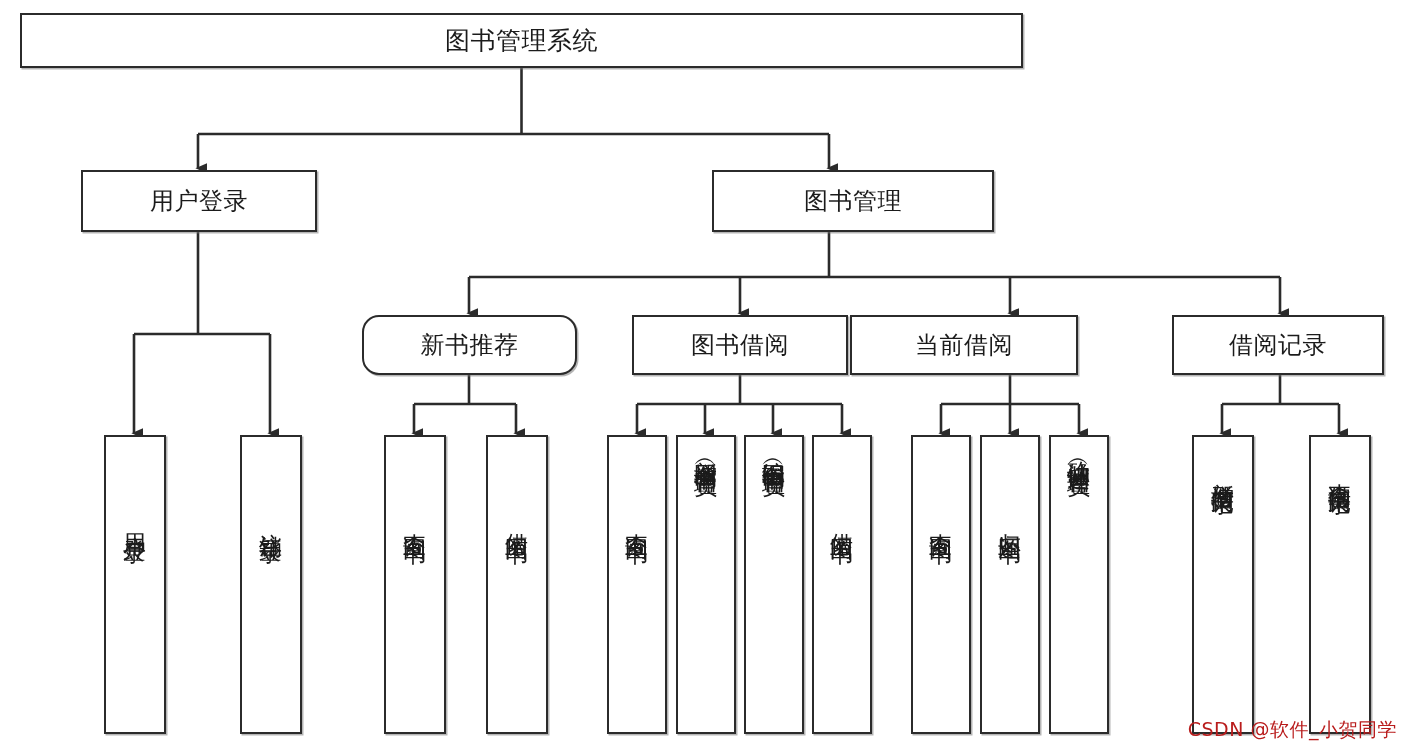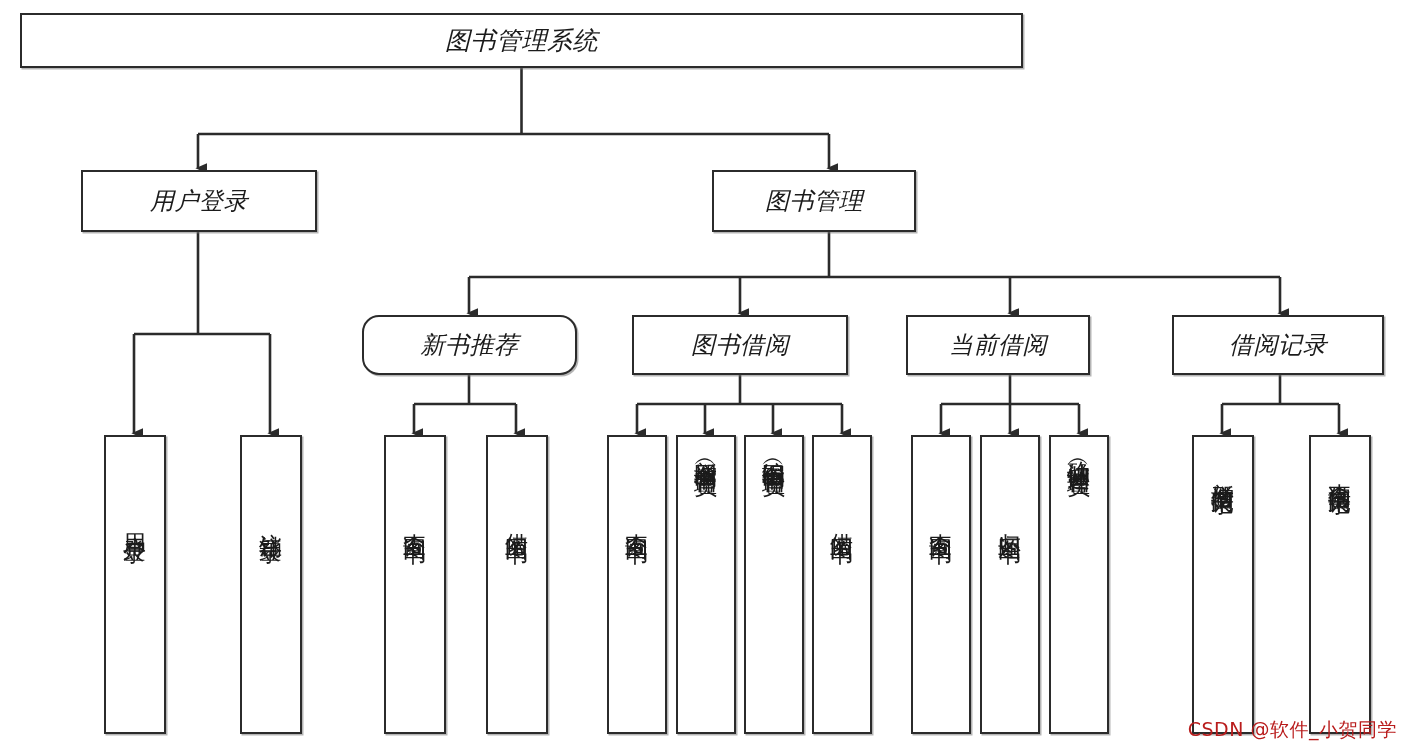--- a/index.html
+++ b/index.html
@@ -29,21 +29,20 @@
     display:block;
     text-align:center;
     line-height:1.18;
     letter-spacing:0.5px;
     color:#1b1b1b;
   }
   
   .node.h .label{
     font-size:24px;
     white-space:nowrap;
-    font-style:italic;
   }
   .node.root .label{font-size:25px;}
   
   .node.v{
     align-items:flex-start;
     padding-top:6px;
   }
   .node.v .label{
     writing-mode:vertical-rl;
     text-orientation:upright;
@@ -125,31 +124,31 @@
     </g>
   </svg>
 
   <div class="node h root" style="left:20px;top:13px;width:1003px;height:55px;">
     <span class="label">图书管理系统</span>
   </div>
 
   <div class="node h" style="left:81px;top:170px;width:236px;height:62px;">
     <span class="label">用户登录</span>
   </div>
-  <div class="node h" style="left:712px;top:170px;width:204px;height:62px;">
+  <div class="node h" style="left:712px;top:170px;width:282px;height:62px;">
     <span class="label">图书管理</span>
   </div>
 
   <div class="node h" style="left:362px;top:315px;width:215px;height:60px;border-radius:17px;">
     <span class="label">新书推荐</span>
   </div>
   <div class="node h" style="left:632px;top:315px;width:216px;height:60px;">
     <span class="label">图书借阅</span>
   </div>
-  <div class="node h" style="left:906px;top:315px;width:184px;height:60px;">
+  <div class="node h" style="left:850px;top:315px;width:228px;height:60px;">
     <span class="label">当前借阅</span>
   </div>
   <div class="node h" style="left:1172px;top:315px;width:212px;height:60px;">
     <span class="label">借阅记录</span>
   </div>
 
   <div class="node v" style="left:104px;top:435px;width:62px;height:299px;padding-top:78px;">
     <span class="label">用户登录</span>
   </div>
   <div class="node v" style="left:240px;top:435px;width:62px;height:299px;padding-top:78px;">

